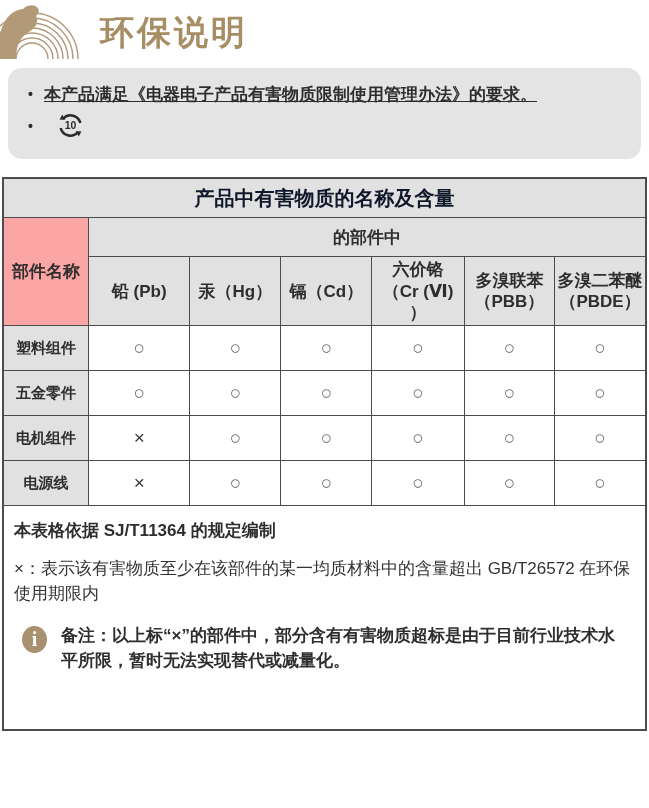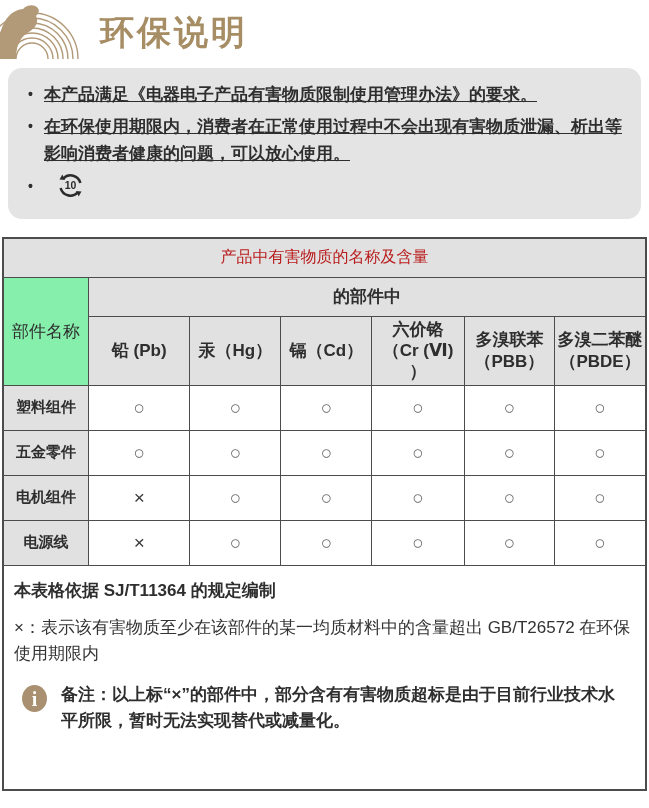--- a/index.html
+++ b/index.html
@@ -35,24 +35,24 @@
   .table-block{
     margin:18px 2px 0 2px;border:2px solid #4c4c4c;box-sizing:border-box;
     height:554px;display:flex;flex-direction:column;
   }
   table{width:100%;border-collapse:collapse;table-layout:fixed;}
   th,td{border:1px solid #4c4c4c;text-align:center;vertical-align:middle;padding:2px;}
   tr > :first-child{border-left:none;}
   tr > :last-child{border-right:none;}
   thead tr:first-child th{border-top:none;}
   .table-title-cell{
-    background:#e1e1e1;font-size:16px;font-weight:normal;height:34px;color:#b91c1c;
+    background:#e1e1e1;font-size:20px;font-weight:bold;height:34px;color:#0f172a;
   }
   .group-header-cell{background:#e1e1e1;font-size:17px;font-weight:bold;height:34px;color:#2e2e2e;}
-  .component-header-cell{background:#86efac;font-size:17px;font-weight:normal;color:#2e2e2e;}
+  .component-header-cell{background:#fca5a5;font-size:17px;font-weight:bold;color:#2e2e2e;}
   .substance-header-cell{
     background:#e1e1e1;font-size:17px;font-weight:bold;height:52px;
     line-height:1.25;color:#2e2e2e;
   }
   .substance-header-cell span{display:block;}
   .comp-cell{
     background:#e1e1e1;font-size:15px;font-weight:bold;height:40px;color:#2e2e2e;
   }
   .val-cell{background:#fff;font-weight:normal;}
   .val-cell.circle{font-size:19px;color:#6a6a6a;}
@@ -89,23 +89,20 @@
       <ellipse cx="30" cy="7" rx="9" ry="6.5" transform="rotate(-18 30 7)" fill="#b29a79"></ellipse>
     </svg>
   </span>
   <span class="page-title">环保说明</span>
 </div>
 
 <div class="notice-panel">
   <ul class="notice-list">
     <li class="notice-item">
       <span>本产品满足《电器电子产品有害物质限制使用管理办法》的要求。</span>
-    </li>
-    <li class="notice-item">
-      <span>在环保使用期限内，消费者在正常使用过程中不会出现有害物质泄漏、析出等影响消费者健康的问题，可以放心使用。</span>
     </li>
     <li class="notice-item">
       <span class="epup-icon"><svg viewBox="0 0 36 36" width="25" height="25" aria-hidden="true">
         <g fill="none" stroke="#2b2b2b" stroke-width="3.6">
           <path d="M 32.2 14.5 A 14.6 14.6 0 0 0 7.8 7.6"></path>
           <path d="M 3.8 21.5 A 14.6 14.6 0 0 0 28.2 28.4"></path>
         </g>
         <polygon points="6.2,2.2 10.2,10.2 2.2,9.4" fill="#2b2b2b"></polygon>
         <polygon points="29.8,33.8 25.8,25.8 33.8,26.6" fill="#2b2b2b"></polygon>
         <text x="18" y="23.6" text-anchor="middle" font-size="15" font-weight="bold" fill="#2b2b2b" font-family="Liberation Sans, sans-serif">10</text>

